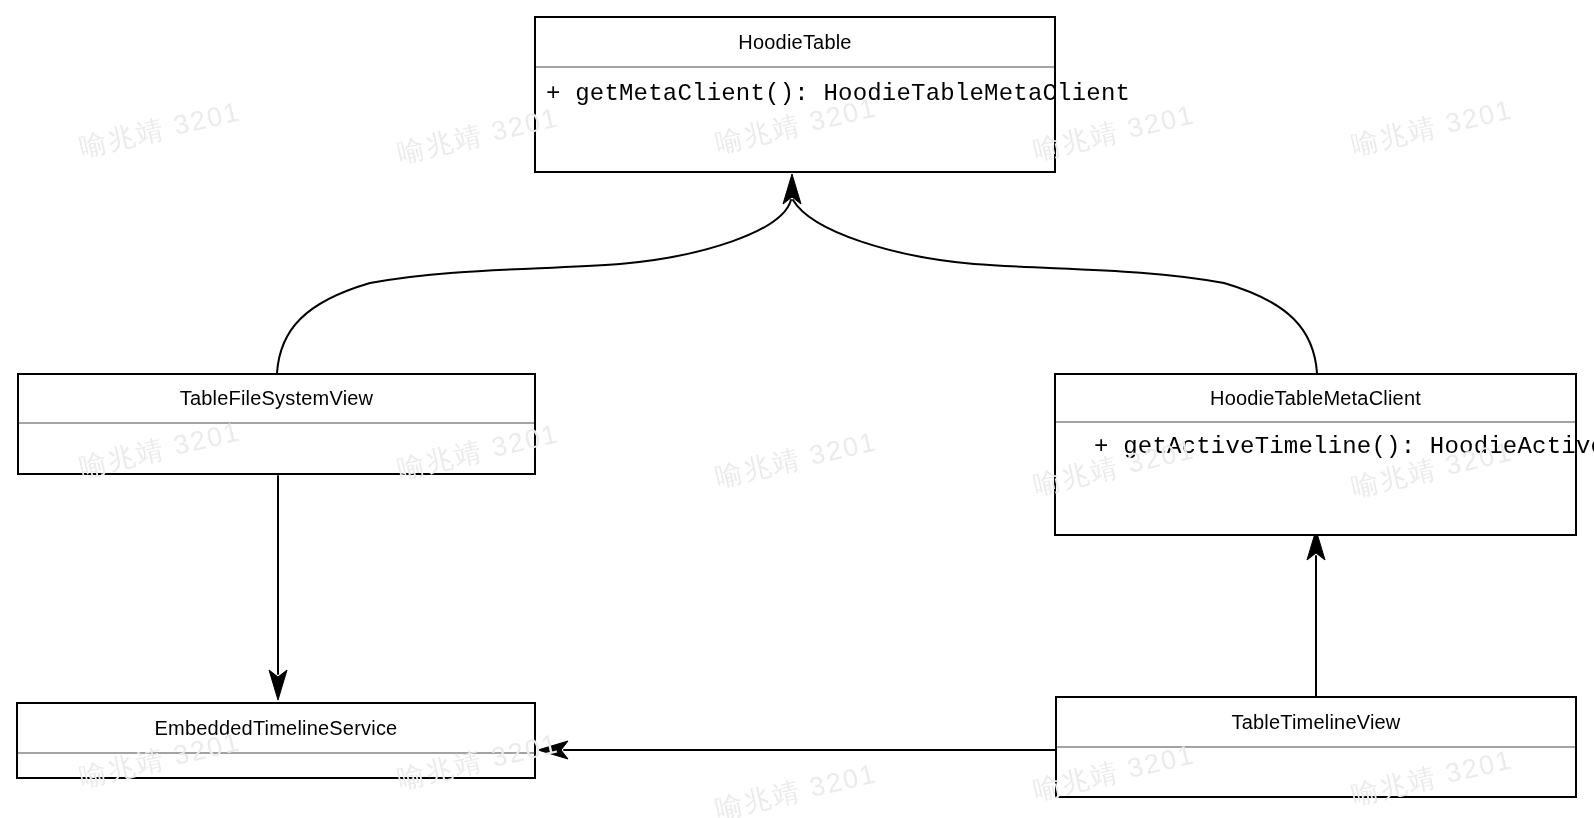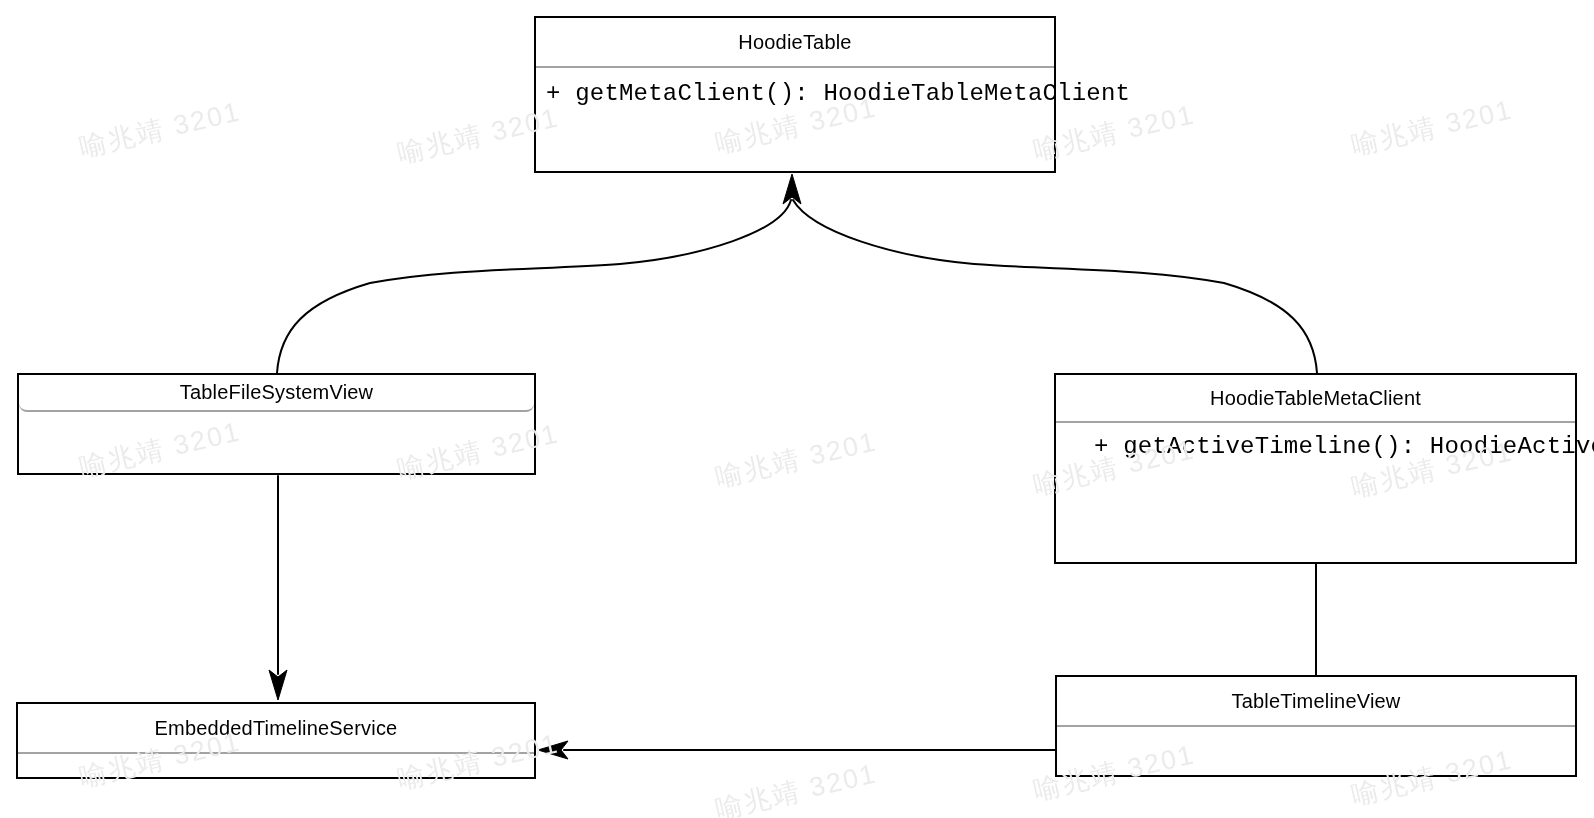--- a/index.html
+++ b/index.html
@@ -59,30 +59,30 @@
     padding-left: 10px;
     font-size: 24px;
     white-space: nowrap;
     letter-spacing: 0.2px;
     font-family: Liberation Mono, monospace;
   }
   #box-hoodie-table { left: 534px; top: 16px;  width: 522px; height: 157px; }
   #box-hoodie-table .uml-title { height: 50px; }
 
   #box-table-file-system-view { left: 17px; top: 373px; width: 519px; height: 102px; }
-  #box-table-file-system-view .uml-title { height: 37px; border-radius: 8px; }
+  #box-table-file-system-view .uml-title { height: 49px; }
 
-  #box-hoodie-table-meta-client { left: 1054px; top: 373px; width: 523px; height: 191px; }
+  #box-hoodie-table-meta-client { left: 1054px; top: 373px; width: 523px; height: 163px; }
   #box-hoodie-table-meta-client .uml-title { height: 48px; }
   #box-hoodie-table-meta-client .uml-method { height: 48px; line-height: 48px; margin-left: 28px; }
 
   #box-embedded-timeline-service { left: 16px; top: 702px; width: 520px; height: 77px; }
   #box-embedded-timeline-service .uml-title { height: 50px; }
 
-  #box-table-timeline-view { left: 1055px; top: 675px; width: 522px; height: 102px; }
+  #box-table-timeline-view { left: 1055px; top: 696px; width: 522px; height: 102px; }
   #box-table-timeline-view .uml-title { height: 50px; }
 
   
   #watermarks {
     position: absolute;
     left: 0; top: 0;
     width: 1594px; height: 818px;
     z-index: 3;
     pointer-events: none;
   }

